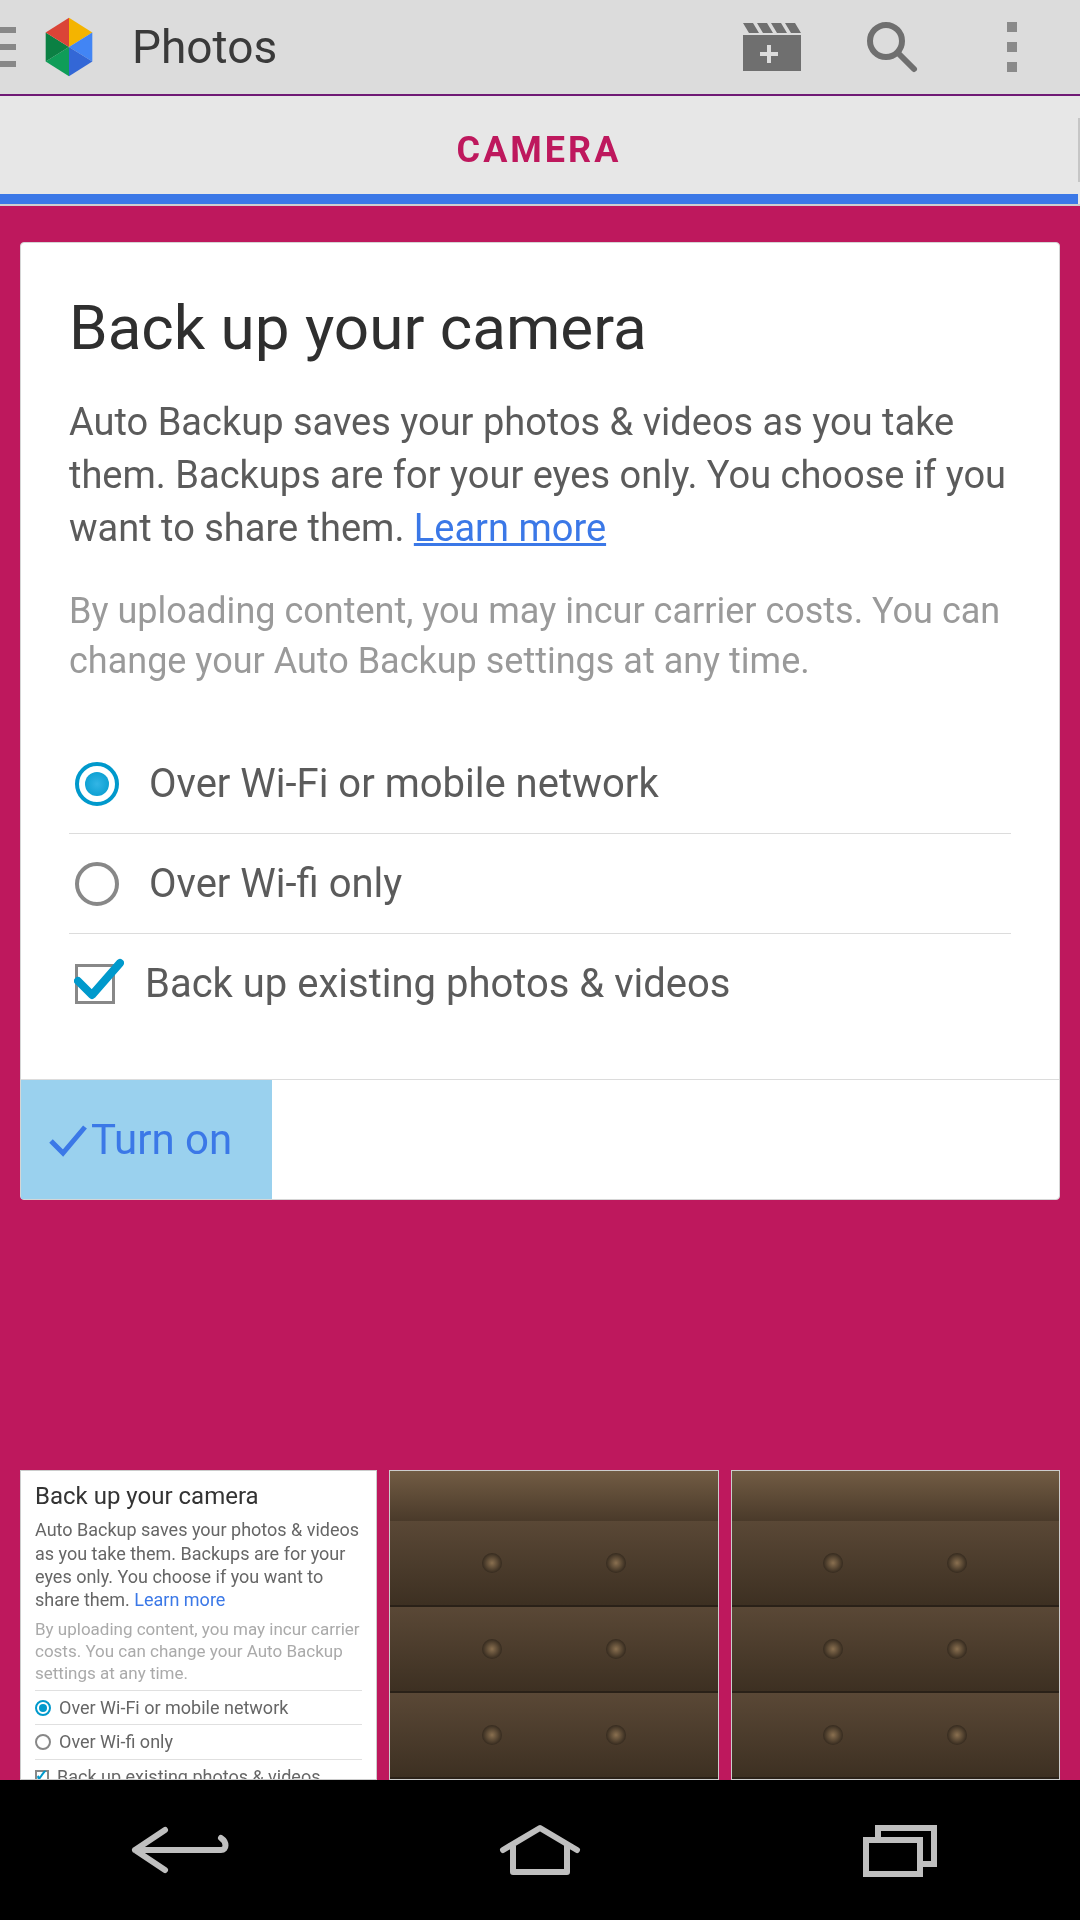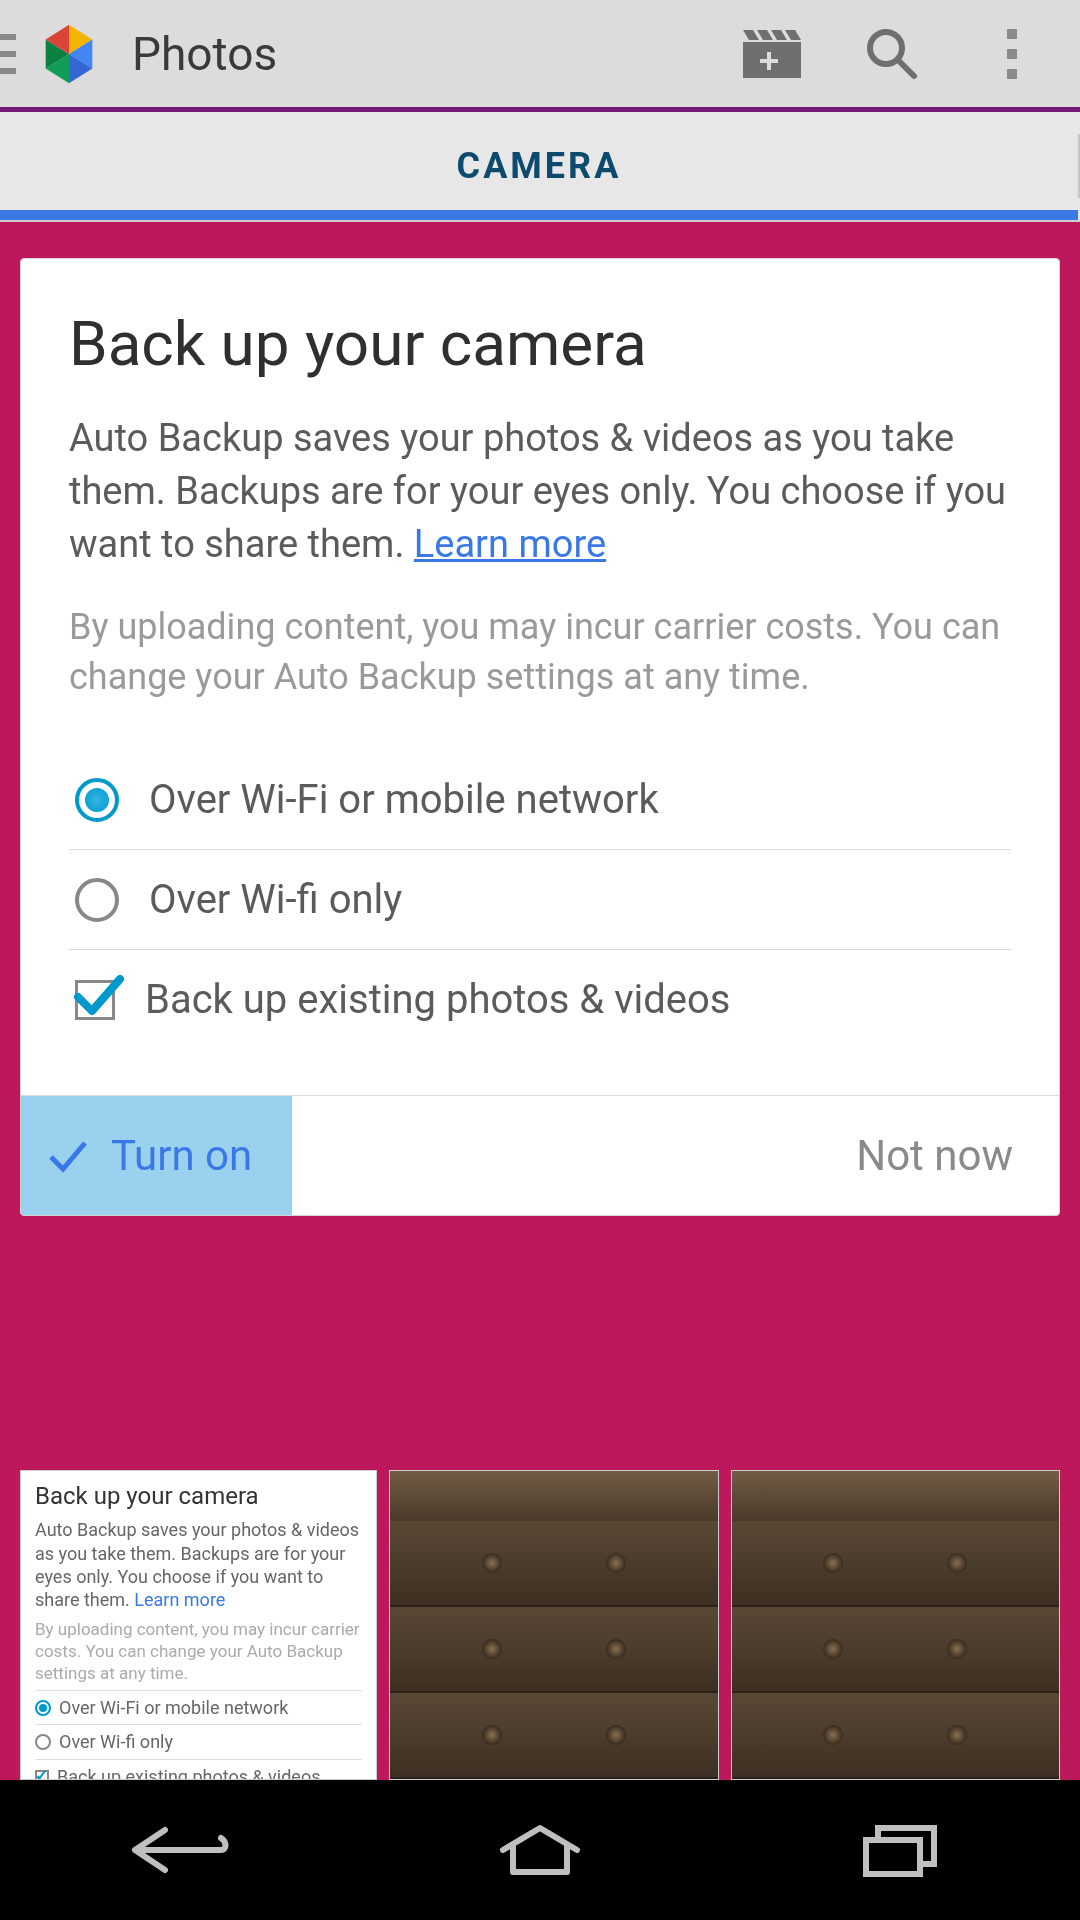--- a/index.html
+++ b/index.html
@@ -6,33 +6,33 @@
   html, body { width: 1080px; height: 1920px; font-family: 'Roboto', 'Helvetica Neue', Arial, sans-serif; background: #000; overflow: hidden; }
   
   .screen { width: 1080px; height: 1920px; display: flex; flex-direction: column; background: #000; }
   
   
   .status-bar { height: 58px; background: #000; display: flex; justify-content: flex-end; align-items: center; padding: 0 18px; gap: 10px; color: #fff; }
   .status-bar .time { font-size: 40px; font-weight: 300; letter-spacing: 1px; margin-left: 8px; }
   .status-icon { display: inline-flex; align-items: center; }
   
   
-  .action-bar { height: 112px; background: #dcdcdc; display: flex; align-items: center; padding: 0 8px 0 0; border-bottom: 5px solid #701a75; }
+  .action-bar { height: 96px; background: #dcdcdc; display: flex; align-items: center; padding: 0 8px 0 0; border-bottom: 2px solid #701a75; }
   .drawer-lines { width: 22px; height: 40px; display: flex; flex-direction: column; justify-content: space-between; margin-left: -6px; }
   .drawer-lines span { height: 6px; background: #888; }
   .logo-wrap { margin: 0 28px 0 18px; display:flex; align-items:center; }
   .app-title { font-size: 46px; color: #3a3a3a; font-weight: 400; flex: 0 0 auto; }
   .spacer { flex: 1; }
   .action-btn { width: 120px; height: 100%; display: flex; align-items: center; justify-content: center; }
   .overflow-dots { display:flex; flex-direction:column; gap:10px; }
   .overflow-dots span { width:10px; height:10px; background:#8a8a8a; }
   
   
   .tabs { height: 108px; background: #e7e7e7; display:flex; }
-  .tab { flex:1; display:flex; align-items:center; justify-content:center; font-size:36px; font-weight:700; letter-spacing:3px; color:#0c4a6e; position:relative; }
+  .tab { flex:1; display:flex; align-items:center; justify-content:center; font-size:36px; font-weight:700; letter-spacing:3px; color:#be185d; position:relative; }
   .tab.active::after { content:""; position:absolute; left:0; right:0; bottom:0; height:10px; background:#3b78e7; }
   .tab-divider { width:2px; background:#c6c6c6; margin:22px 0; }
   .tabs-bottom-border { height:2px; background:#cfcfcf; }
   
   
   .content-area { flex:1; background:#be185d; overflow:hidden; position:relative; }
   
   
   .card { margin:36px 20px 20px 20px; background:#fff; border:1px solid #d5d5d5; border-radius:4px; padding:48px 48px 0 48px; }
   .card h1 { font-size:62px; font-weight:400; color:#2f2f2f; margin-bottom:32px; }
@@ -45,21 +45,21 @@
   .opt-label { font-size:40px; color:#5b5b5b; }
   
   .radio { width:44px; height:44px; border:4px solid #888; border-radius:50%; display:flex; align-items:center; justify-content:center; flex-shrink:0; }
   .radio.checked { border-color:#0099cc; }
   .radio.checked::after { content:""; width:24px; height:24px; background: radial-gradient(circle,#33b5e5 0%, #0099cc 100%); border-radius:50%; }
   
   .checkbox { width:40px; height:40px; border:3px solid #888; position:relative; flex-shrink:0; }
   .checkbox.checked svg { position:absolute; top:-12px; left:-4px; }
   
   .card-actions { display:flex; align-items:center; margin:46px -48px 0 -48px; border-top:1px solid #dcdcdc; height:120px; }
-  .turn-on { background:#9ad1ee; height:100%; display:flex; align-items:center; gap:20px; padding:0 40px 0 24px; color:#3b78e7; font-size:42px; }
+  .turn-on { background:#9ad1ee; height:100%; display:flex; align-items:center; padding:0 40px 0 24px; color:#3b78e7; font-size:42px; }
   .not-now { margin-left:auto; padding:0 46px; height:100%; display:flex; align-items:center; color:#8a8a8a; font-size:42px; }
   
   
   .thumbs { position:absolute; left:20px; right:20px; bottom:0; height:310px; display:flex; gap:12px; }
   .thumb { flex:1; background:#6b5640; border:1px solid #ccc; position:relative; overflow:hidden; }
   .thumb-mini { background:#fff; font-size:18px; color:#666; padding:10px 14px; line-height:1.3; }
   .thumb-mini h3 { font-size:24px; color:#333; font-weight:400; margin-bottom:6px; }
   .thumb-mini .m-learn { color:#3b78e7; }
   .thumb-mini .m-small { color:#aaa; font-size:17px; margin:6px 0; }
   .mini-row { display:flex; align-items:center; gap:8px; border-top:1px solid #e0e0e0; padding:5px 0; font-size:18px; color:#666; }
@@ -162,23 +162,20 @@
         </div>
         <div class="opt-label">Back up existing photos &amp; videos</div>
       </div>
 
       <div class="card-actions">
         <div class="turn-on">
           <svg width="46" height="46" viewBox="0 0 46 46">
               <path d="M6 24 L18 36 L40 10" fill="none" stroke="#3b78e7" stroke-width="5"></path>
             </svg>
           <span>Turn on</span>
-        </div>
-        <div class="not-now">
-          <span>Not now</span>
         </div>
       </div>
     </div>
 
     <div class="thumbs">
       <div class="thumb thumb-mini">
         <h3>Back up your camera</h3>
         <div><span>Auto Backup saves your photos &amp; videos as you take them. Backups are for your eyes only. You choose if you want to share them.</span> <span class="m-learn">Learn more</span></div>
         <div class="m-small">By uploading content, you may incur carrier costs. You can change your Auto Backup settings at any time.</div>
         <div class="mini-row">

